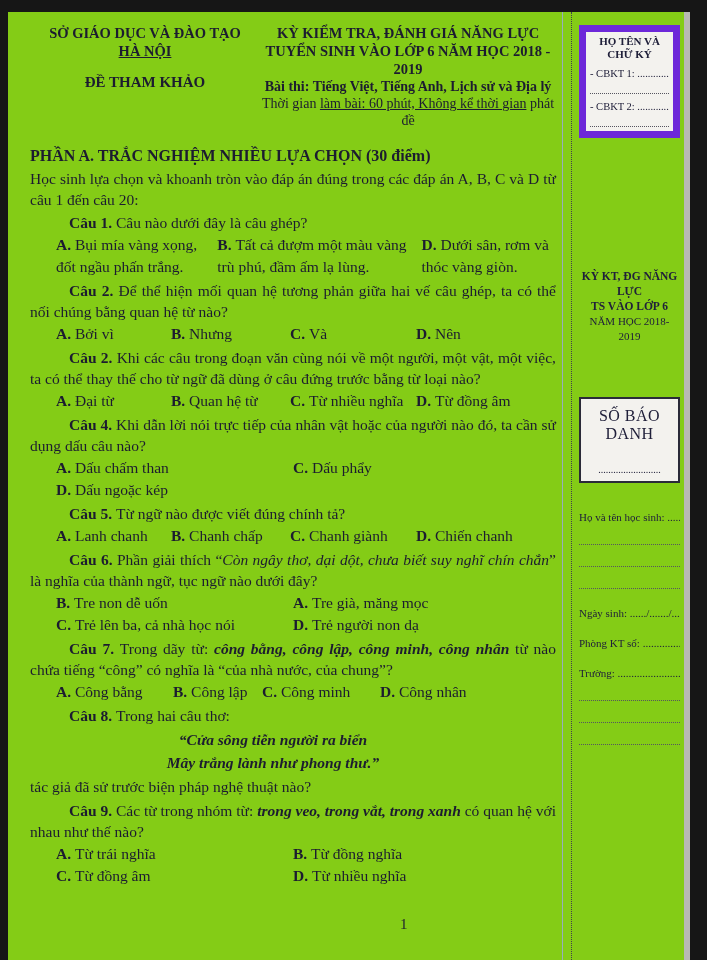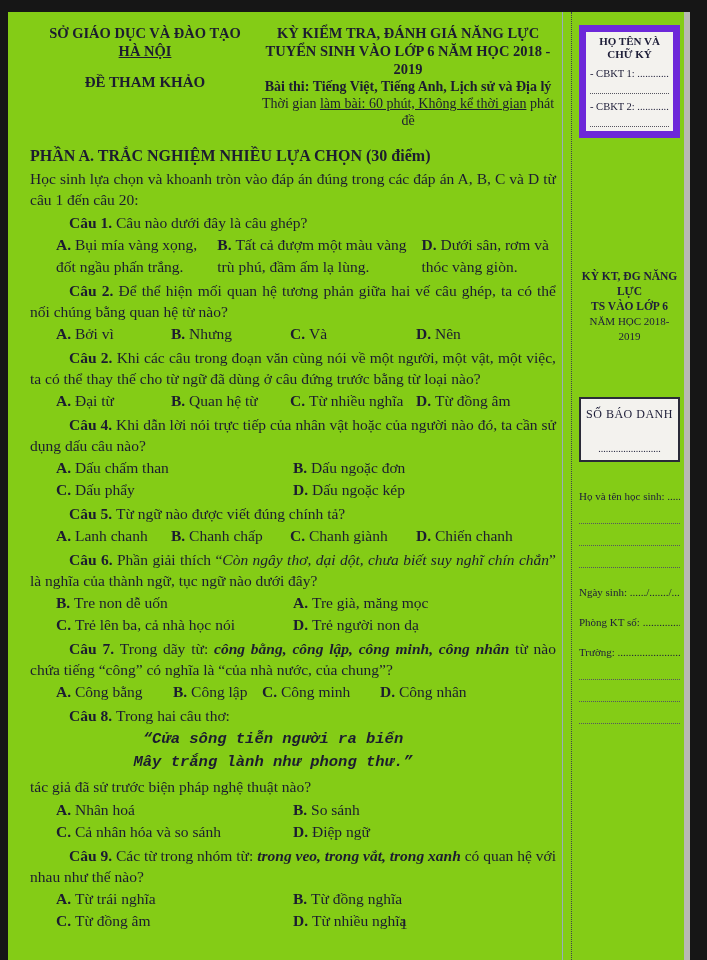--- a/index.html
+++ b/index.html
@@ -27,21 +27,21 @@
   .hr4{font-size:14px;line-height:17px;}
   .hr4 .u{text-decoration:underline;}
   .section-title{font-weight:bold;font-size:16px;margin-top:16px;line-height:21px;}
   .instruction{font-size:15.5px;line-height:21px;text-align:justify;margin-top:2px;}
   #questions{margin-top:2px;}
   .question{margin-top:2px;}
   .qtext{font-size:15.5px;line-height:21px;text-align:justify;}
   .qlabel{white-space:pre;margin-left:39px;}
   .it{font-style:italic;}
   .bold-it{font-style:italic;font-weight:bold;}
-  .poem{text-align:center;font-weight:bold;font-style:italic;font-size:15.5px;line-height:23px;margin:2px 40px 2px 0;font-family:Liberation Mono, monospace;}
+  .poem{text-align:center;font-weight:bold;font-style:italic;font-size:15.5px;line-height:23px;margin:2px 40px 2px 0;}
   .qafter{font-size:15.5px;line-height:22px;}
   .opts{padding-left:26px;font-size:15.5px;margin:1px 0;}
   .opt{line-height:22px;display:block;}
   .opts.rows{display:flex;}
   .opts.row4{display:grid;grid-template-columns:115px 119px 126px auto;}
   .opts.row4b{display:grid;grid-template-columns:117px 89px 118px auto;}
   .opts.grid2{display:grid;grid-template-columns:237px auto;}
   .page-num{position:absolute;left:384px;top:904px;font-size:15px;}
   
   .separator{width:8px;border-left:1.5px solid #96aebc;border-right:1.5px dotted #40404f;}
@@ -49,21 +49,21 @@
   .sidebar{width:112px;box-sizing:border-box;padding:0 4px 0 7px;font-size:11px;color:#20203a;}
   .sigbox{border:7px solid #6d28d9;margin-top:13px;padding:3px 4px 4px 4px;background:#f3f2ee;}
   .sigbox .title{font-weight:bold;font-size:11px;text-align:center;line-height:13px;}
   .sigline{font-size:10.5px;margin-top:7px;white-space:nowrap;overflow:hidden;}
   .dotline{border-bottom:1.5px dotted #55555f;height:14px;}
   .dotline.sp{height:21px;}
   .examlabel{margin-top:131px;text-align:center;}
   .examlabel .b{font-weight:bold;font-size:11.5px;line-height:15px;}
   .examlabel .r{font-size:11px;line-height:15px;}
   .sbdbox{border:2px solid #2a2a38;margin-top:53px;padding:8px 4px 6px 4px;text-align:center;background:#f3f2ee;}
-  .sbdbox .title{font-size:12px;letter-spacing:0.5px;}
+  .sbdbox .title{font-size:16px;letter-spacing:0.5px;}
   .sbdbox .dots{margin-top:22px;font-size:10px;line-height:10px;overflow:hidden;white-space:nowrap;}
   .field{margin-top:18px;font-size:11px;white-space:nowrap;overflow:hidden;}
   .field.first{margin-top:28px;}
 </style>
 </head>
 <body>
 
 <div class="paper">
 
   <div class="main">
@@ -108,21 +108,20 @@
             <span class="opt"><b class="optk">A. </b>Đại từ</span>
             <span class="opt"><b class="optk">B. </b>Quan hệ từ</span>
             <span class="opt"><b class="optk">C. </b>Từ nhiều nghĩa</span>
             <span class="opt"><b class="optk">D. </b>Từ đồng âm</span>
           </div>
         </div>
         <div class="question">
           <div class="qtext"><b class="qlabel">Câu 4. </b><span>Khi dẫn lời nói trực tiếp của nhân vật hoặc của người nào đó, ta cần sử dụng dấu câu nào?</span></div>
           <div class="opts grid2">
             <span class="opt"><b class="optk">A. </b>Dấu chấm than</span>
-            <span class="opt"><b class="optk">B. </b>Dấu ngoặc đơn</span>
             <span class="opt"><b class="optk">C. </b>Dấu phẩy</span>
             <span class="opt"><b class="optk">D. </b>Dấu ngoặc kép</span>
           </div>
         </div>
         <div class="question">
           <div class="qtext"><b class="qlabel">Câu 5. </b><span>Từ ngữ nào được viết đúng chính tả?</span></div>
           <div class="opts row4">
             <span class="opt"><b class="optk">A. </b>Lanh chanh</span>
             <span class="opt"><b class="optk">B. </b>Chanh chấp</span>
             <span class="opt"><b class="optk">C. </b>Chanh giành</span>
@@ -147,26 +146,20 @@
             <span class="opt"><b class="optk">D. </b>Công nhân</span>
           </div>
         </div>
         <div class="question">
           <div class="qtext"><b class="qlabel">Câu 8. </b><span>Trong hai câu thơ:</span></div>
           <div class="poem">
             <div class="poem-line">“Cửa sông tiễn người ra biển</div>
             <div class="poem-line">Mây trắng lành như phong thư.”</div>
           </div>
           <div class="qafter">tác giả đã sử trước biện pháp nghệ thuật nào?</div>
-          <div class="opts grid2">
-            <span class="opt"><b class="optk">A. </b>Nhân hoá</span>
-            <span class="opt"><b class="optk">B. </b>So sánh</span>
-            <span class="opt"><b class="optk">C. </b>Cả nhân hóa và so sánh</span>
-            <span class="opt"><b class="optk">D. </b>Điệp ngữ</span>
-          </div>
         </div>
         <div class="question">
           <div class="qtext"><b class="qlabel">Câu 9. </b><span>Các từ trong nhóm từ: </span><span class="bold-it">trong veo, trong vắt, trong xanh</span><span> có quan hệ với nhau như thế nào?</span></div>
           <div class="opts grid2">
             <span class="opt"><b class="optk">A. </b>Từ trái nghĩa</span>
             <span class="opt"><b class="optk">B. </b>Từ đồng nghĩa</span>
             <span class="opt"><b class="optk">C. </b>Từ đồng âm</span>
             <span class="opt"><b class="optk">D. </b>Từ nhiều nghĩa</span>
           </div>
         </div>

